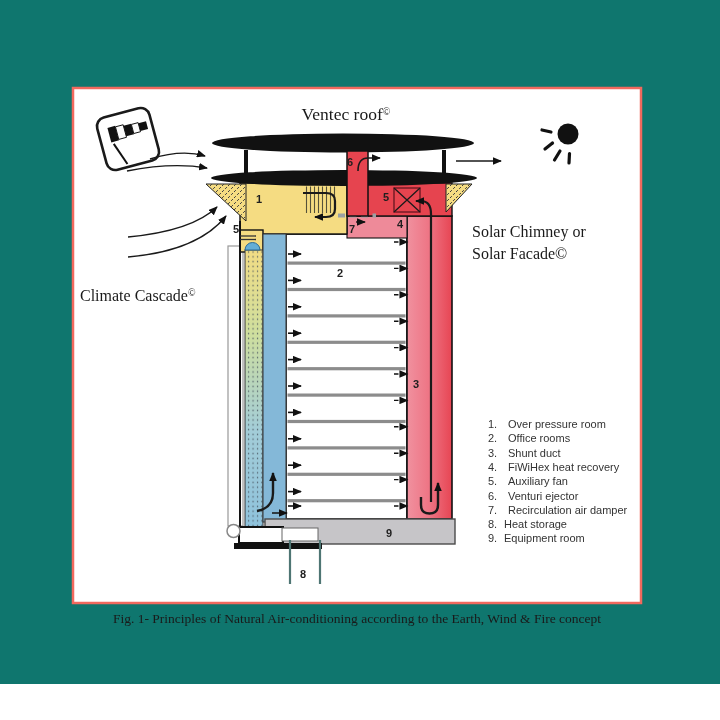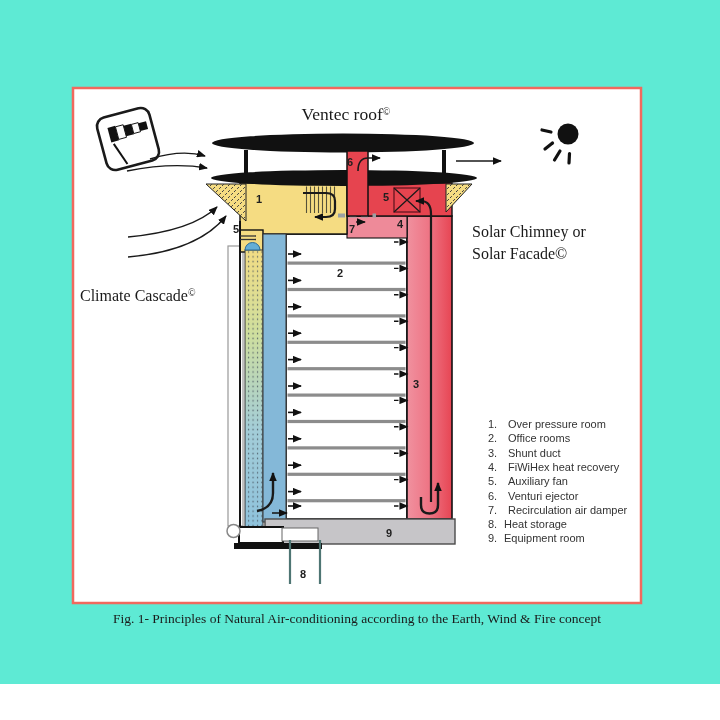--- a/index.html
+++ b/index.html
@@ -1,16 +1,16 @@
 <!DOCTYPE html>
 <html><head>
 <meta charset="utf-8">
 <style>
   html,body{margin:0;padding:0;background:#ffffff;}
-  .page{position:relative;width:720px;height:684px;background:#5eead4;overflow:hidden;}
+  .page{position:relative;width:720px;height:684px;background:#0f766e;overflow:hidden;}
   svg{position:absolute;left:0;top:0;}
   .t-serif{font-family:"Liberation Serif","DejaVu Serif",serif;fill:#1a1a1a;}
   .t-sans{font-family:"Liberation Sans","DejaVu Sans",sans-serif;fill:#2e2e2e;}
   .partnum{font-family:"Liberation Sans","DejaVu Sans",sans-serif;font-size:11px;font-weight:700;fill:#1f1f1f;}
   .legendtxt{font-size:11px;fill:#333;}
   .flow{stroke:#1a1a1a;fill:none;}
 </style>
 </head>
 <body>
 

